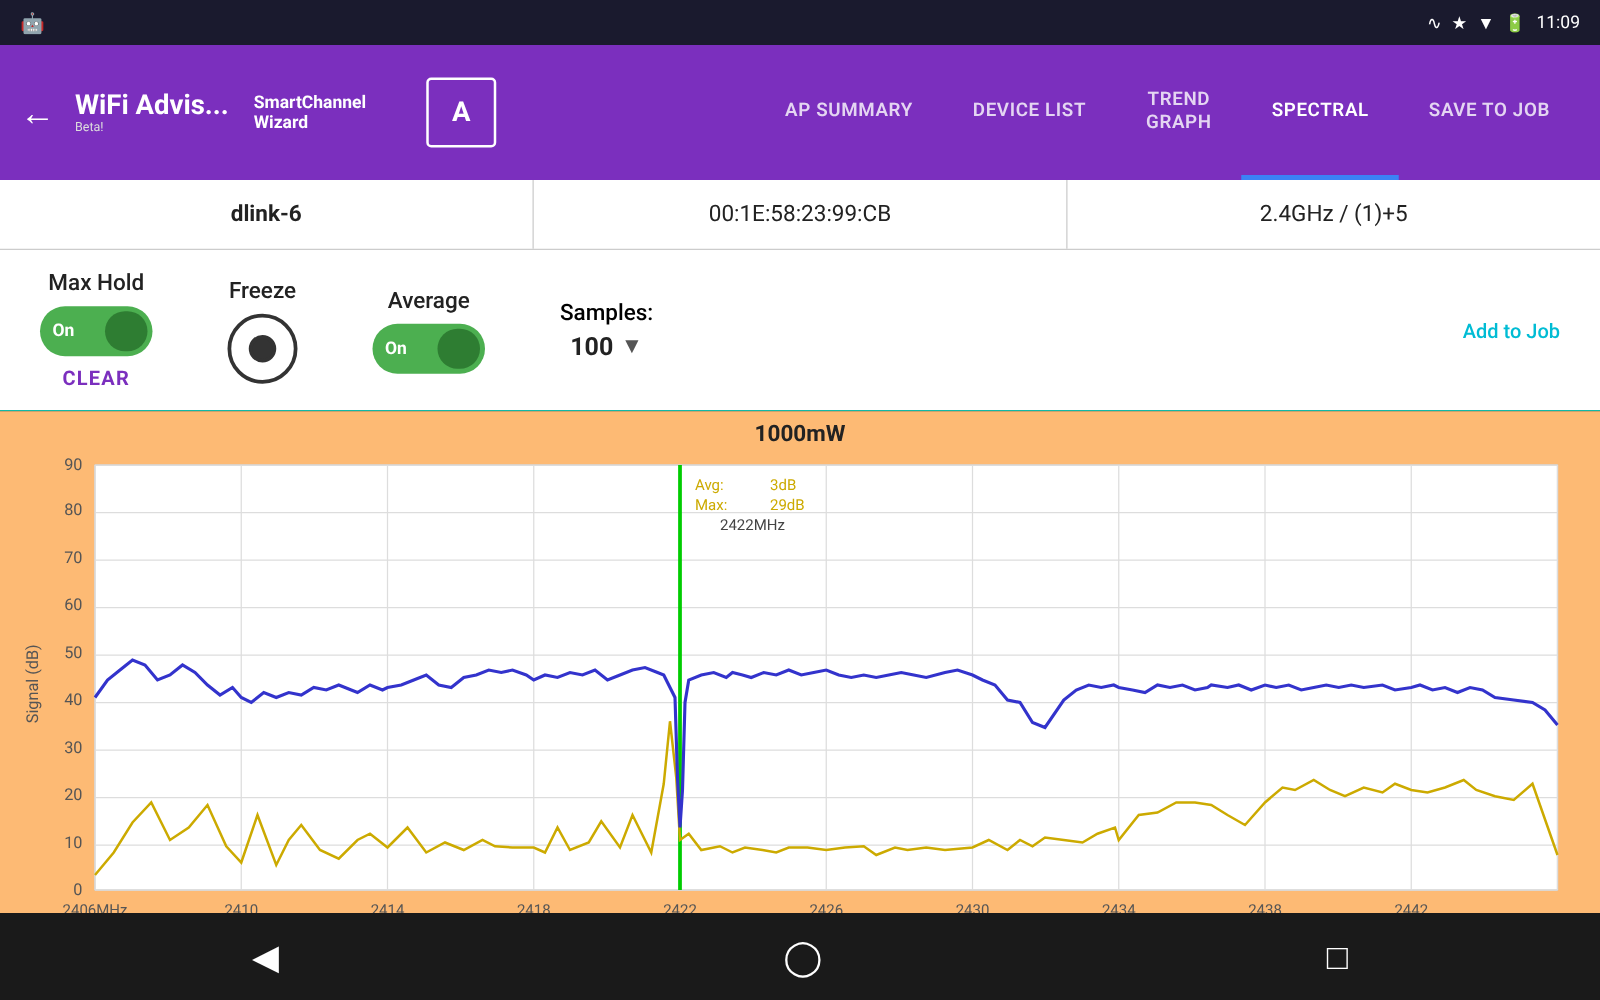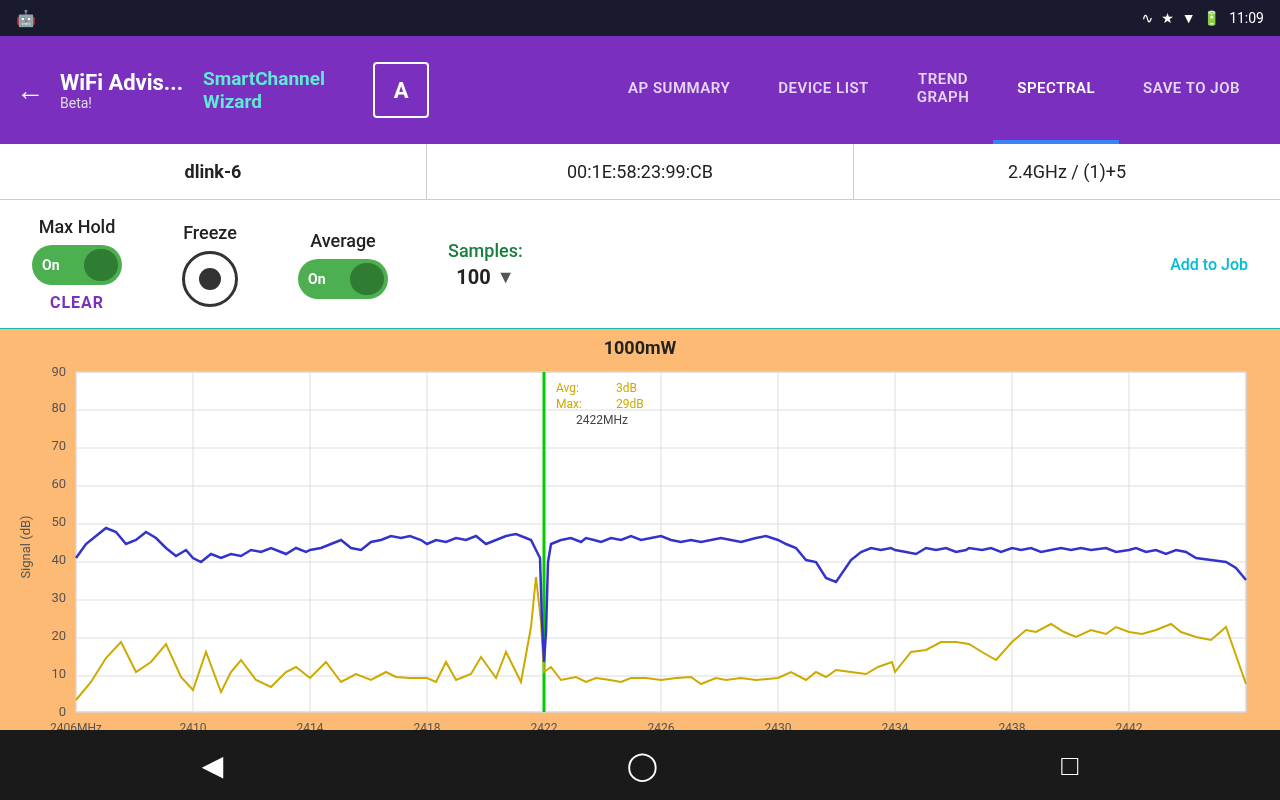--- a/index.html
+++ b/index.html
@@ -46,30 +46,30 @@
       margin-right: 20px;
     }
     .app-name {
       color: white;
       font-size: 22px;
       font-weight: bold;
       text-align: right;
     }
     .app-beta {
       color: #ddd;
-      font-size: 14px;
+      font-size: 10px;
     }
     .wizard-block {
       display: flex;
       flex-direction: column;
       margin-right: 24px;
     }
     .wizard-title {
-      color: #5eead4;
-      font-size: 19px;
+      color: #ffffff;
+      font-size: 14px;
       font-weight: bold;
     }
     .wizard-icon {
       width: 56px;
       height: 56px;
       border: 2px solid white;
       border-radius: 4px;
       display: flex;
       align-items: center;
       justify-content: center;
@@ -228,21 +228,21 @@
     }
     .samples-group {
       display: flex;
       flex-direction: column;
       align-items: center;
       gap: 4px;
     }
     .samples-label {
       font-size: 18px;
       font-weight: 500;
-      color: #15803d;
+      color: #000000;
     }
     .samples-select {
       display: flex;
       align-items: center;
       gap: 6px;
       font-size: 20px;
       font-weight: bold;
       color: #222;
       cursor: pointer;
     }

